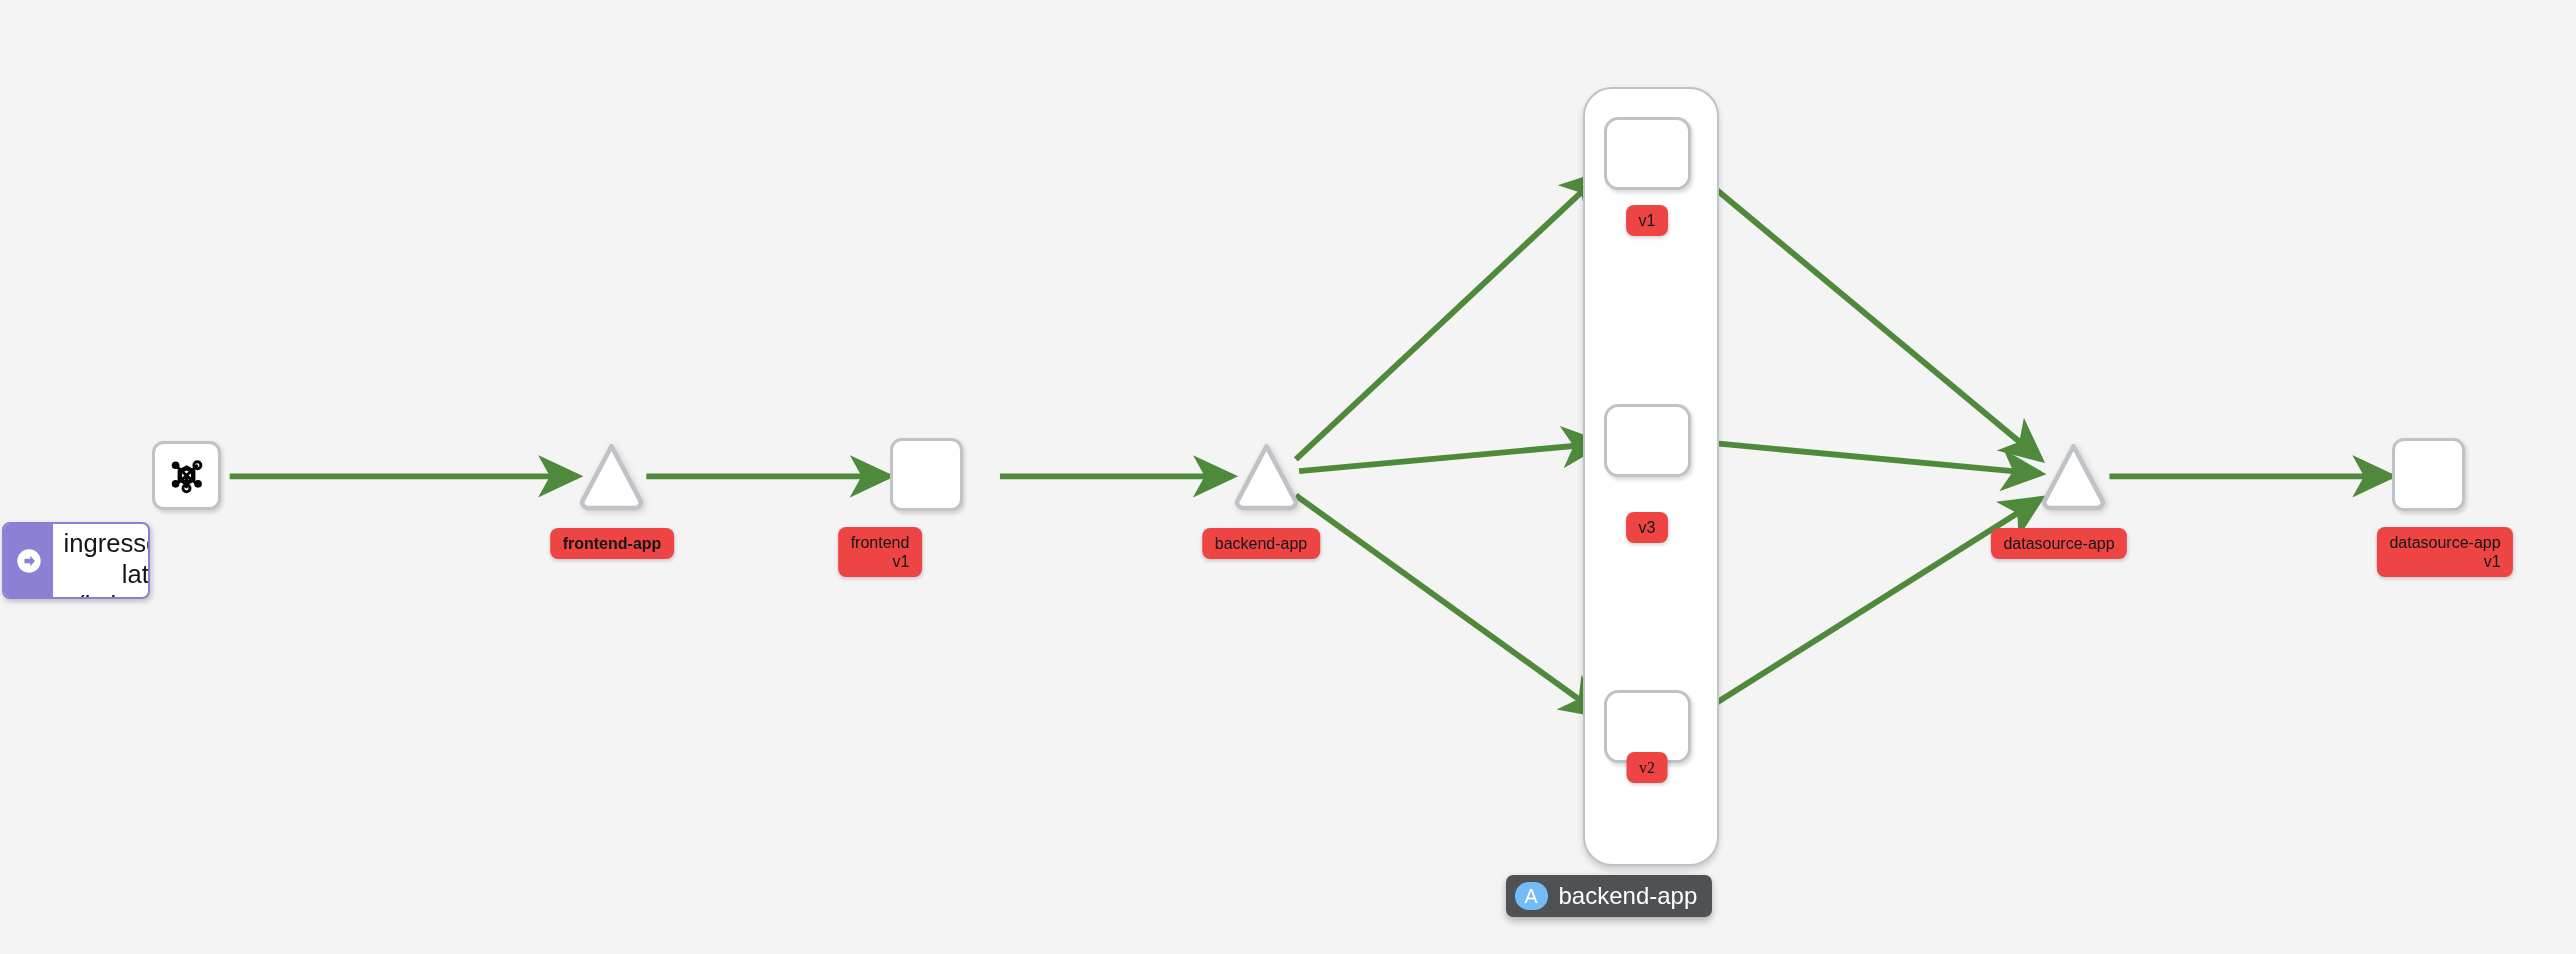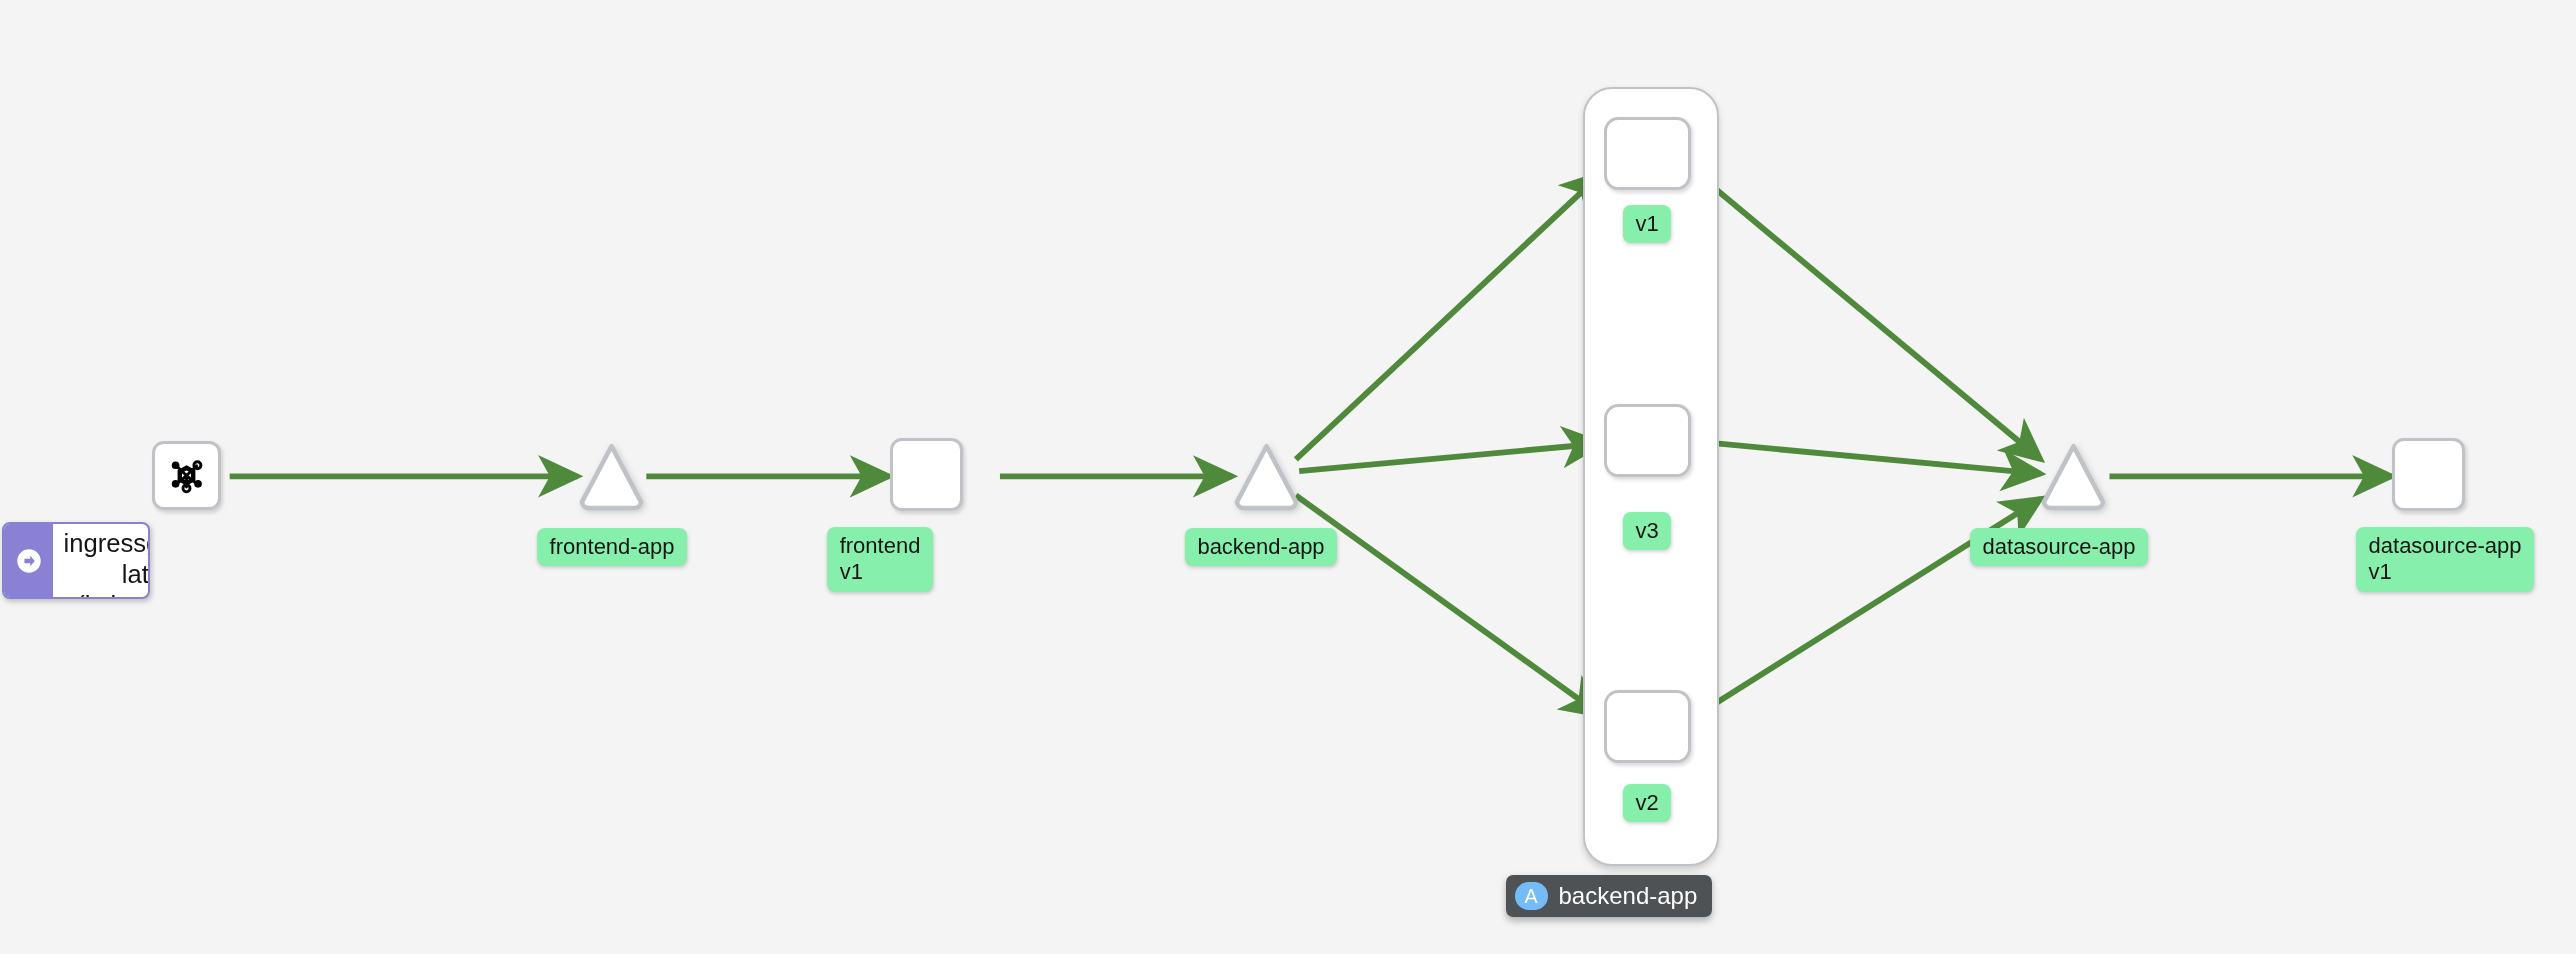--- a/index.html
+++ b/index.html
@@ -69,27 +69,27 @@
   .shape-triangle {
     background: none;
     border: none;
     box-shadow: none;
     filter: drop-shadow(2px 2.6px 3.3px rgba(3,3,3,0.16));
   }
 
   
   .node-label {
     position: absolute;
-    background: #86efac;
+    background: #ef4444;
     border-radius: 7.9px;
     box-shadow: 0.7px 2px 3.9px rgba(3,3,3,0.17);
     color: #151515;
-    font-size: 22px;
+    font-size: 16px;
     line-height: 1.20;
-    text-align: left;
+    text-align: right;
     padding: 5.9px 12.5px;
     white-space: pre;
     transform: translateX(-50%);
     box-sizing: border-box;
     font-family: "Liberation Sans", sans-serif;
   }
 
   
   .ingress-box {
     position: absolute;
@@ -237,21 +237,21 @@
     <div class="ingress-text">istio-ingressgateway
 latest
 (istio-system)</div>
   </div>
 
   <div class="node" style="left:576px; top:441px; width:71px; height:71px;">
     <svg class="node-shape shape-triangle" width="71" height="71" viewBox="0 0 108 108">
       <path d="M 54 8 L 99 93 A 11 11 0 0 1 89 102 L 19 102 A 11 11 0 0 1 9 93 Z" fill="#ffffff" stroke="#bfc3c7" stroke-width="7" stroke-linejoin="round"></path>
     </svg>
   </div>
-  <div class="node-label" style="left:612px; top:528px;">frontend-app</div>
+  <div class="node-label" style="left:612px; top:528px;font-weight:bold;">frontend-app</div>
 
   <div class="node" style="left:890px; top:438px; width:73px; height:73px;">
     <div class="node-shape shape-rounded-square" style="width:73px; height:73px;"></div>
   </div>
   <div class="node-label" style="left:880px; top:527px;">frontend
 v1</div>
 
   <div class="node" style="left:1231px; top:441px; width:71px; height:71px;">
     <svg class="node-shape shape-triangle" width="71" height="71" viewBox="0 0 108 108">
       <path d="M 54 8 L 99 93 A 11 11 0 0 1 89 102 L 19 102 A 11 11 0 0 1 9 93 Z" fill="#ffffff" stroke="#bfc3c7" stroke-width="7" stroke-linejoin="round"></path>
@@ -265,21 +265,21 @@
   <div class="node-label" style="left:1647px; top:205px;">v1</div>
 
   <div class="node" style="left:1604px; top:404px; width:87px; height:73px;">
     <div class="node-shape shape-rounded-rect" style="width:87px; height:73px;"></div>
   </div>
   <div class="node-label" style="left:1647px; top:512px;">v3</div>
 
   <div class="node" style="left:1604px; top:690px; width:87px; height:73px;">
     <div class="node-shape shape-rounded-rect" style="width:87px; height:73px;"></div>
   </div>
-  <div class="node-label" style="left:1647px; top:784px;">v2</div>
+  <div class="node-label" style="left:1647px; top:752px;font-family:Liberation Serif, serif;">v2</div>
 
   <div class="node" style="left:2038px; top:441px; width:71px; height:71px;">
     <svg class="node-shape shape-triangle" width="71" height="71" viewBox="0 0 108 108">
       <path d="M 54 8 L 99 93 A 11 11 0 0 1 89 102 L 19 102 A 11 11 0 0 1 9 93 Z" fill="#ffffff" stroke="#bfc3c7" stroke-width="7" stroke-linejoin="round"></path>
     </svg>
   </div>
   <div class="node-label" style="left:2059px; top:528px;">datasource-app</div>
 
   <div class="node" style="left:2392px; top:438px; width:73px; height:73px;">
     <div class="node-shape shape-rounded-square" style="width:73px; height:73px;"></div>

